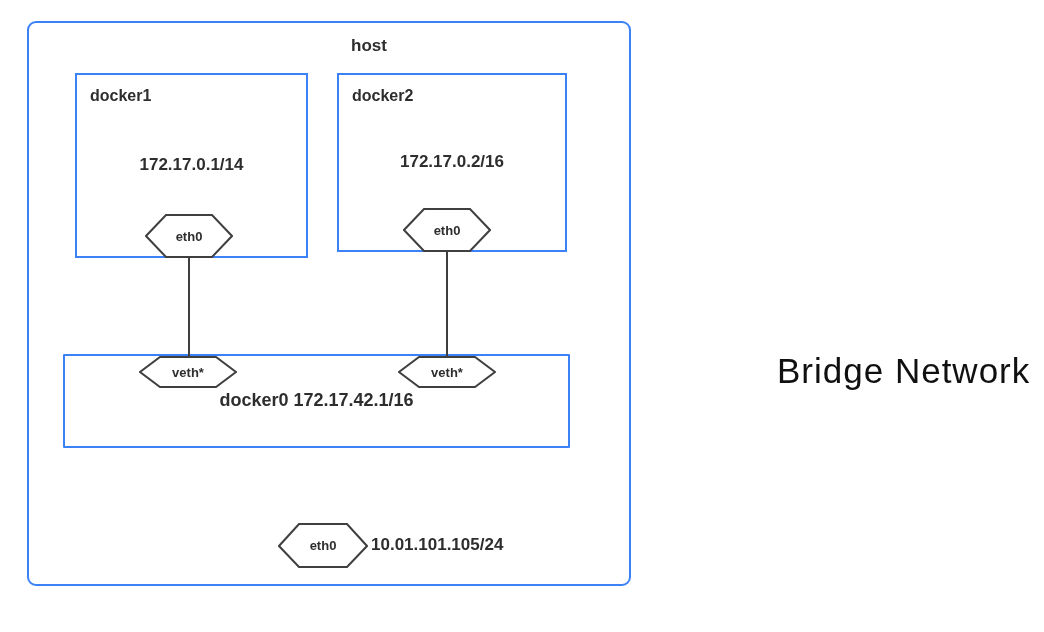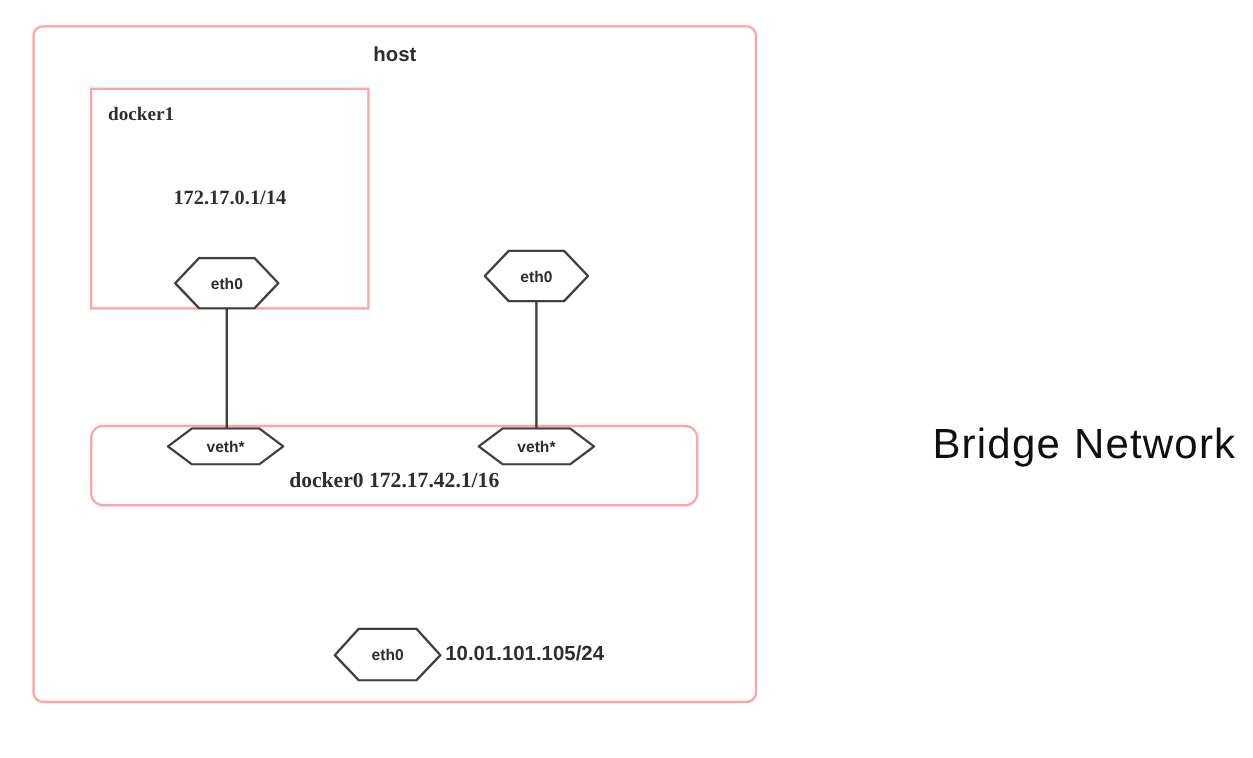--- a/index.html
+++ b/index.html
@@ -8,43 +8,42 @@
     width: 1044px;
     height: 632px;
     background: #ffffff;
     font-family: "Liberation Sans", sans-serif;
     color: #2e2e2e;
     overflow: hidden;
   }
   .box {
     position: absolute;
     background: #ffffff;
-    border: 2px solid #fca5a5;
+    border: 2px solid #3b82f6;
     box-sizing: border-box;
-    font-family: Liberation Serif, serif;
   }
   .host-box { left: 27px; top: 21px; width: 604px; height: 565px; border-radius: 9px; z-index: 1; }
   .host-label {
     position: absolute; left: 27px; top: 36px; width: 604px;
-    text-align: center; font-weight: bold; font-size: 17px; z-index: 2;
+    text-align: center; font-weight: bold; font-size: 17px; z-index: 2; padding-left: 40px;
   }
   .container-box { z-index: 2; }
   .docker1-box { left: 75px; top: 73px; width: 233px; height: 185px; }
   .docker2-box { left: 337px; top: 73px; width: 230px; height: 179px; }
   .container-name {
     position: absolute; left: 13px; top: 12px;
     font-weight: bold; font-size: 16px;
   }
   .container-ip {
     position: absolute; left: 0; width: 100%; text-align: center;
     font-weight: bold; font-size: 17px;
   }
   .docker1-box .container-ip { top: 80px; }
   .docker2-box .container-ip { top: 77px; }
-  .bridge-box { left: 75px; top: 354px; width: 507px; height: 68px; border-radius: 11px; z-index: 2; }
+  .bridge-box { left: 63px; top: 354px; width: 507px; height: 94px; border-radius: 1px; z-index: 2; }
   .bridge-label {
     position: absolute; left: 0; top: 34px; width: 100%; text-align: center;
     font-weight: bold; font-size: 18px;
   }
   .vline { position: absolute; width: 2px; background: #3f3f3f; z-index: 3; }
   .vline-1 { left: 188px; top: 256px; height: 101px; }
   .vline-2 { left: 446px; top: 250px; height: 107px; }
   .hex { position: absolute; z-index: 4; }
   .hex svg { display: block; }
   .hex-label {
@@ -73,20 +72,24 @@
 <div class="stage">
 
   <div class="box host-box"></div>
   <div class="host-label">host</div>
 
   <div class="box container-box docker1-box">
     <div class="container-name">docker1</div>
     <div class="container-ip">172.17.0.1/14</div>
   </div>
 
+  <div class="box container-box docker2-box">
+    <div class="container-name">docker2</div>
+    <div class="container-ip">172.17.0.2/16</div>
+  </div>
 
   <div class="box bridge-box">
     <div class="bridge-label">docker0 172.17.42.1/16</div>
   </div>
 
   <div class="vline vline-1"></div>
   <div class="vline vline-2"></div>
 
   <div class="hex hex-eth0-d1">
     <svg width="88" height="44" viewBox="0 0 88 44">

